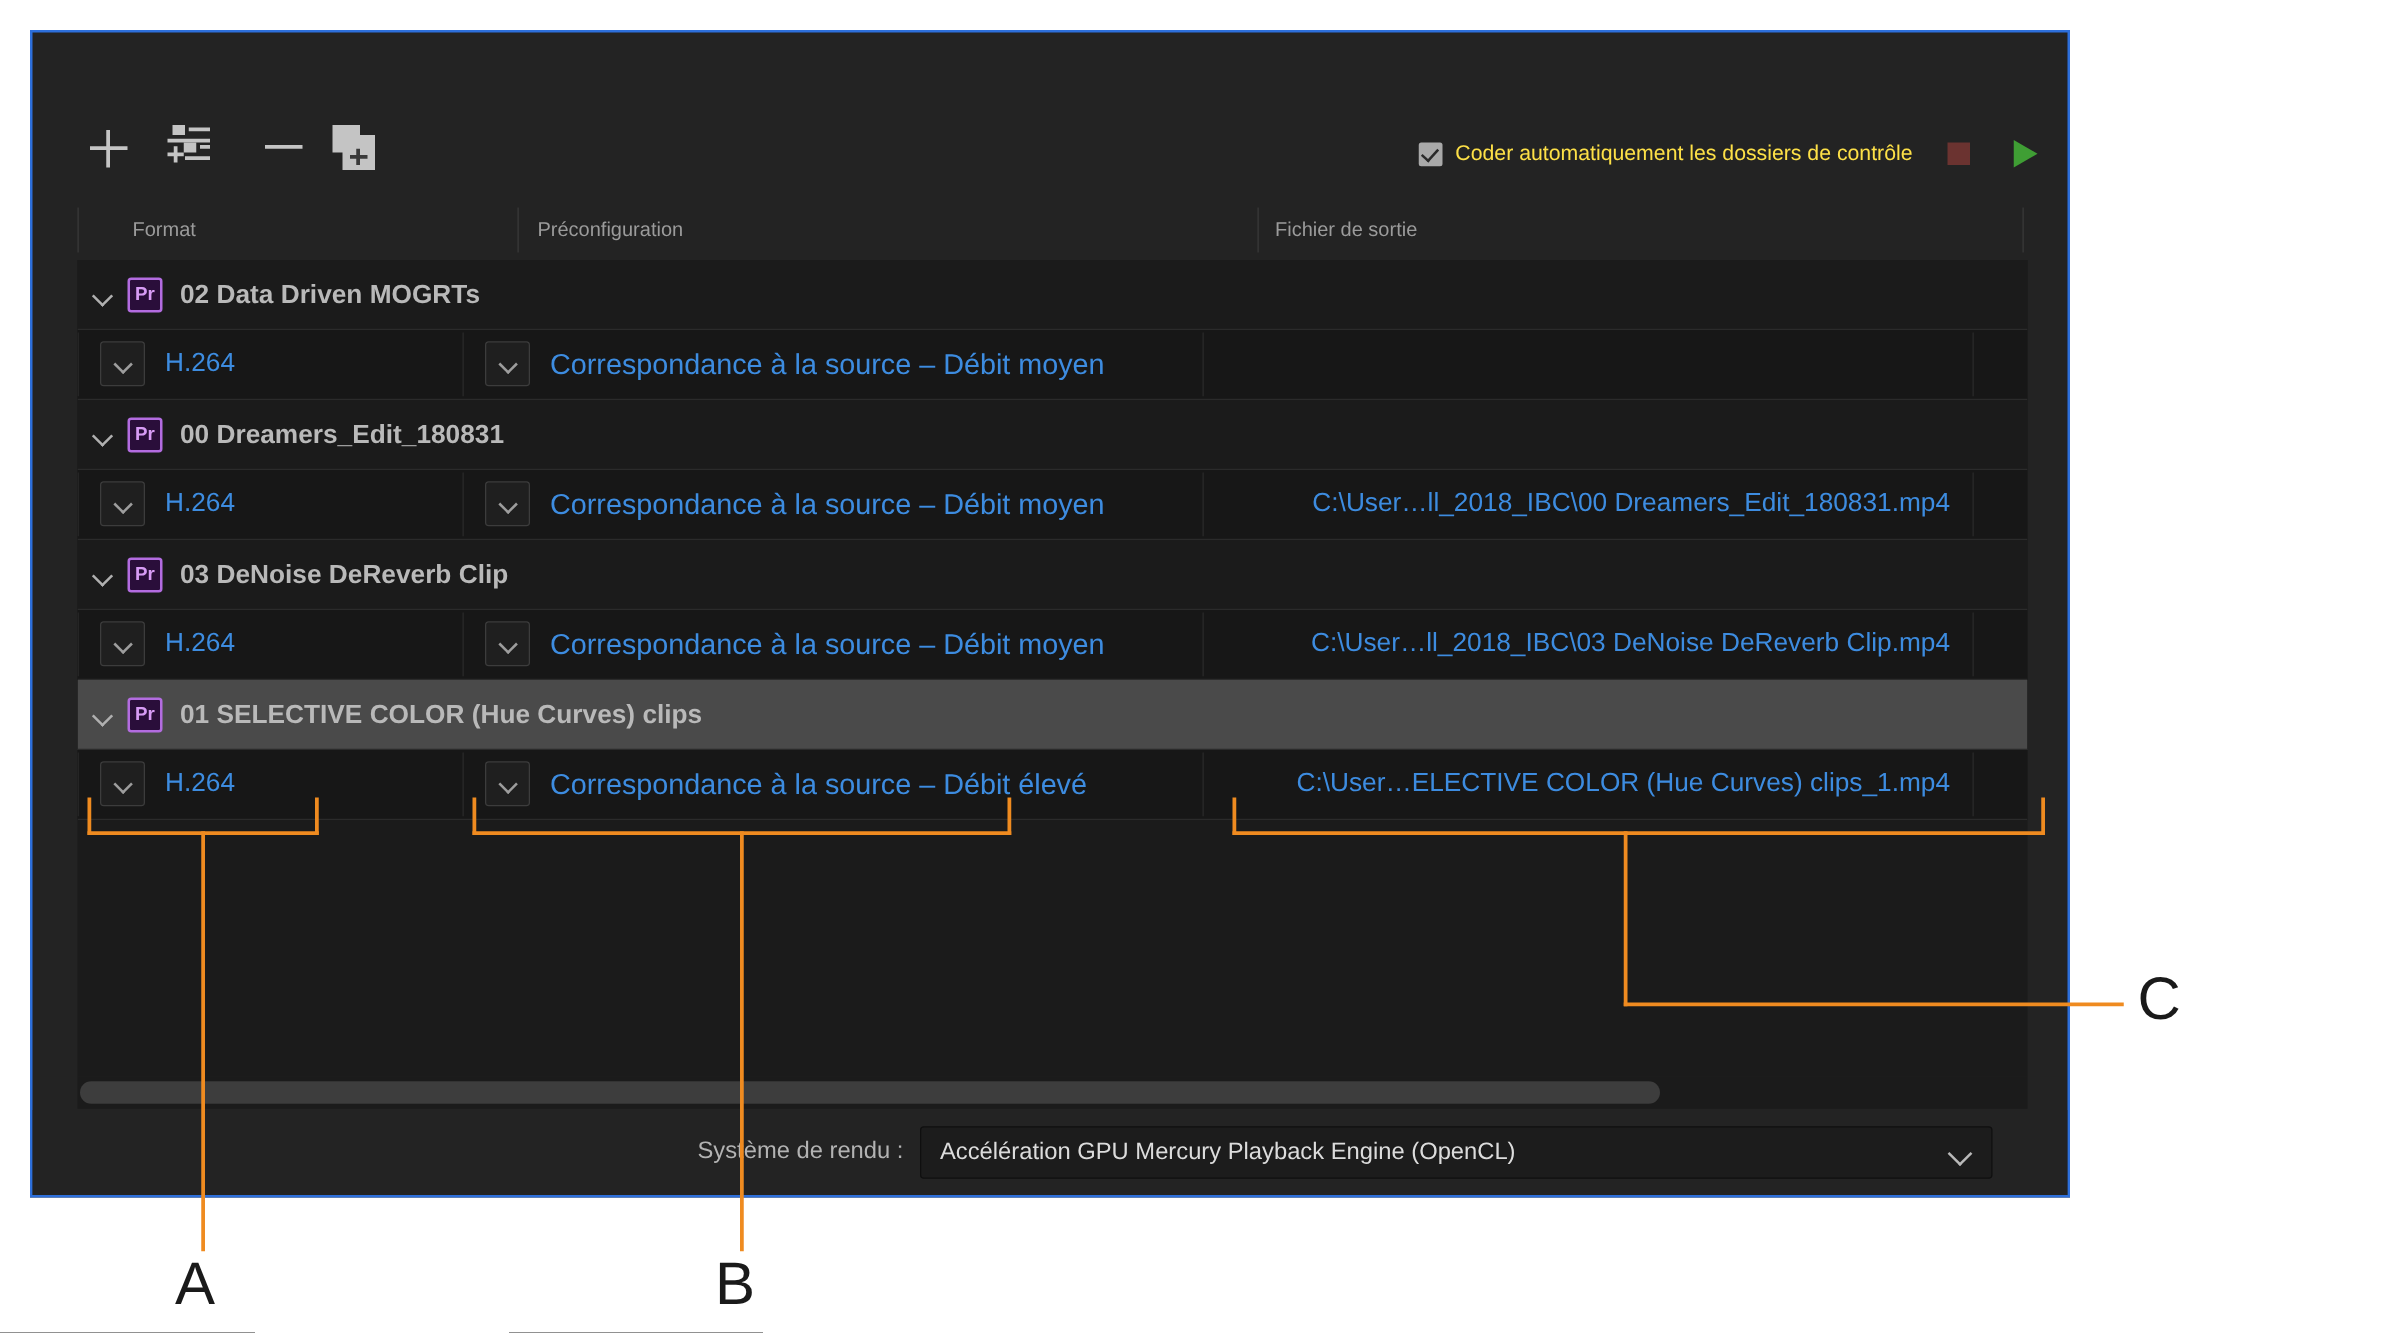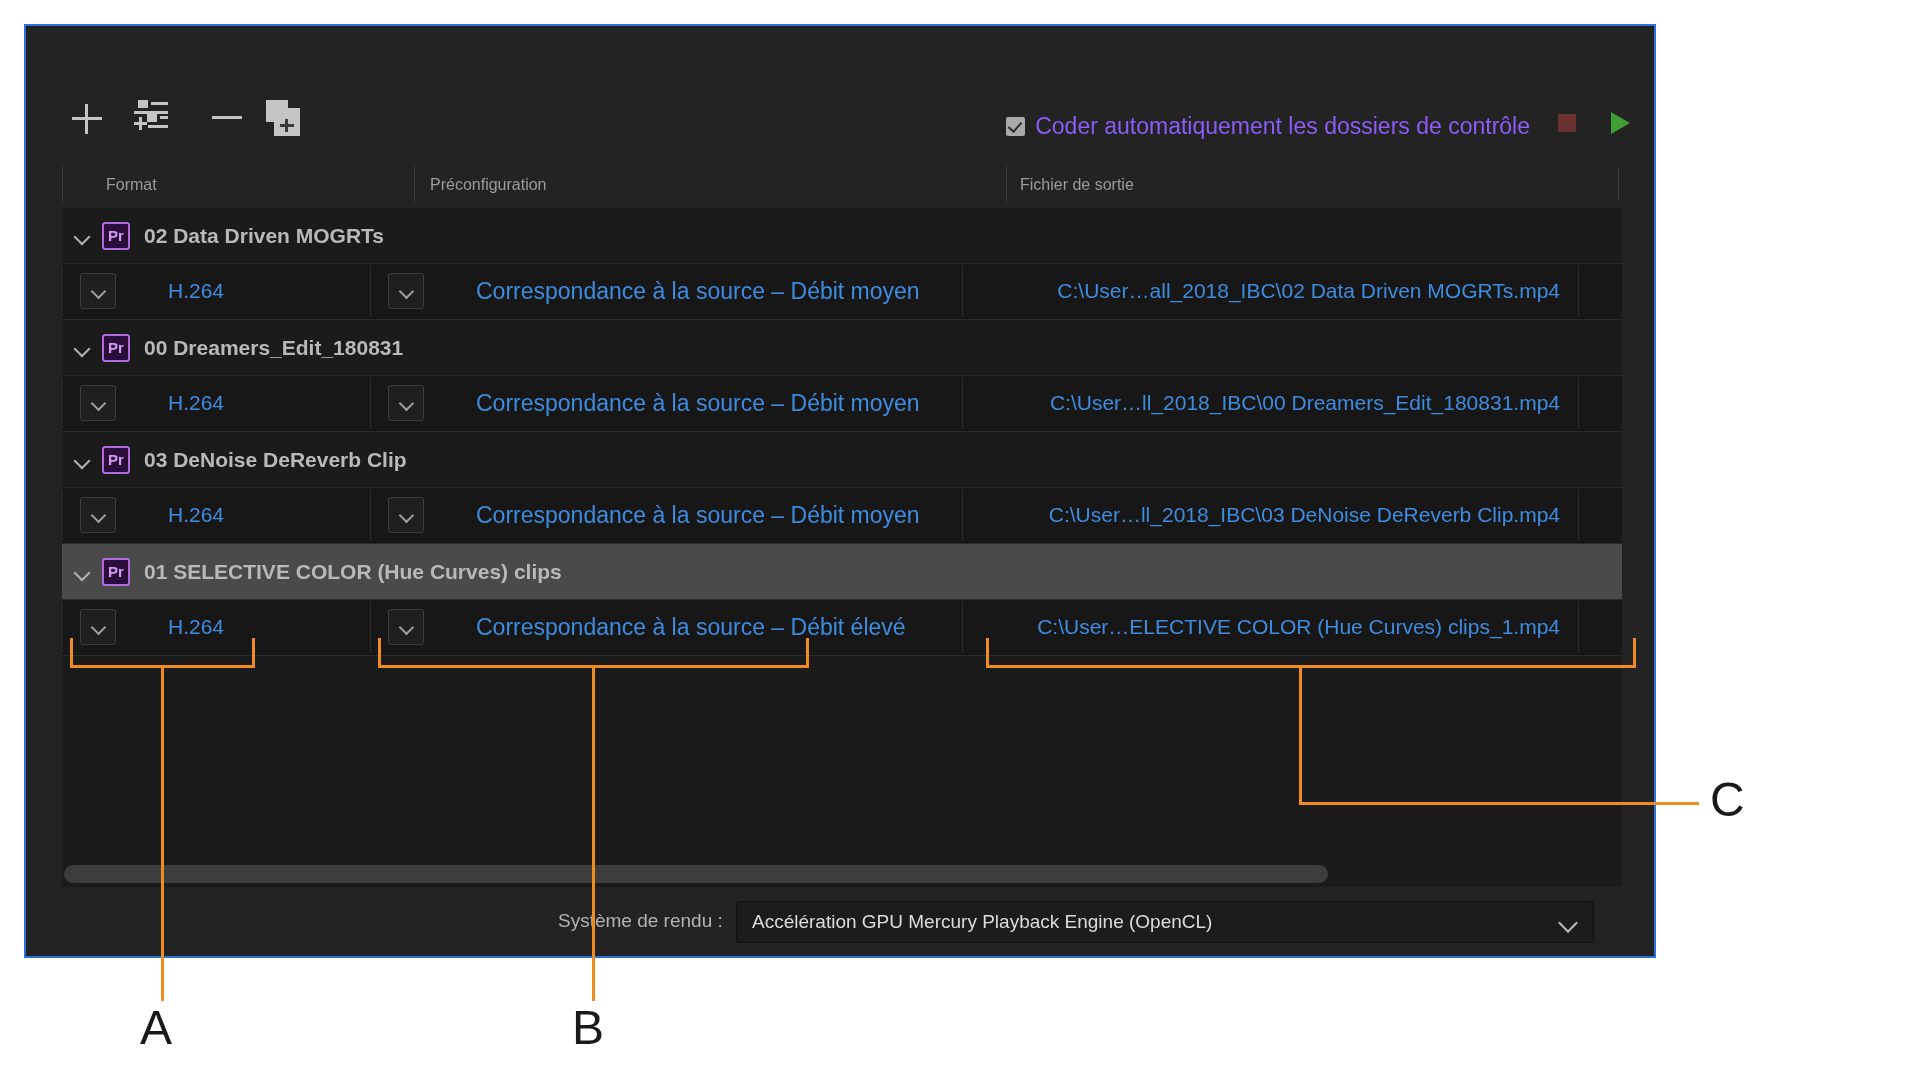--- a/index.html
+++ b/index.html
@@ -89,21 +89,21 @@
     cursor:pointer;
   }
   #auto-encode .cbx{
     width:19px;height:19px;background:#a9a9a9;border-radius:2px;
     position:relative;flex:0 0 auto;
   }
   #auto-encode .cbx::after{
     content:"";position:absolute;left:5px;top:2px;width:6px;height:11px;
     border:solid #2a2a2a;border-width:0 2.6px 2.6px 0;transform:rotate(42deg);
   }
-  #auto-encode .lbl{color:#8b5cf6;font-size:23px;white-space:nowrap;}
+  #auto-encode .lbl{color:#fde047;font-size:17px;white-space:nowrap;}
 
   #btn-stop{
     position:absolute;right:78px;top:32px;width:18px;height:18px;
     background:#6b3330;cursor:pointer;
   }
   #btn-play{
     position:absolute;right:24px;top:30px;width:0;height:0;
     border-left:19px solid #3f9e34;
     border-top:11px solid transparent;
     border-bottom:11px solid transparent;
@@ -152,21 +152,21 @@
     white-space:nowrap;
   }
 
   .itemrow{
     position:relative;height:55px;
     border-bottom:1px solid #2b2b2b;
     background:#171717;
   }
   .cellbox{
     position:absolute;top:9px;height:36px;
-    display:flex;align-items:center;gap:36px;
+    display:flex;align-items:center;
   }
   .dd{
     width:36px;height:36px;flex:0 0 auto;
     border:1px solid #3c3c3c;border-radius:3px;background:#1f1f1f;
     position:relative;cursor:pointer;box-sizing:border-box;
   }
   .dd::after{
     content:"";position:absolute;left:12px;top:12px;width:9px;height:9px;
     border:solid #9d9d9d;border-width:0 2px 2px 0;transform:rotate(45deg);
   }
@@ -278,23 +278,20 @@
         <span class="col-sep" style="left: 900px;"></span>
         <span class="col-sep" style="left: 1516px;"></span>
         <div class="cellbox" style="left: 18px;">
           <span class="dd"></span>
           <span class="blue fmt-txt">H.264</span>
         </div>
         <div class="cellbox" style="left: 326px;">
           <span class="dd"></span>
           <span class="blue preset-txt">Correspondance à la source – Débit moyen</span>
         </div>
-        <div class="cellbox" style="left: 918px; width: 580px; justify-content: flex-end;">
-          <span class="blue out-txt">C:\User…all_2018_IBC\02 Data Driven MOGRTs.mp4</span>
-        </div>
       </div>
       <div class="grouprow">
         <span class="chev"></span>
         <span class="pr-badge">Pr</span>
         <span class="grp-title">00 Dreamers_Edit_180831</span>
       </div>
       <div class="itemrow">
         <span class="col-sep" style="left: 0px;"></span>
         <span class="col-sep" style="left: 308px;"></span>
         <span class="col-sep" style="left: 900px;"></span>

